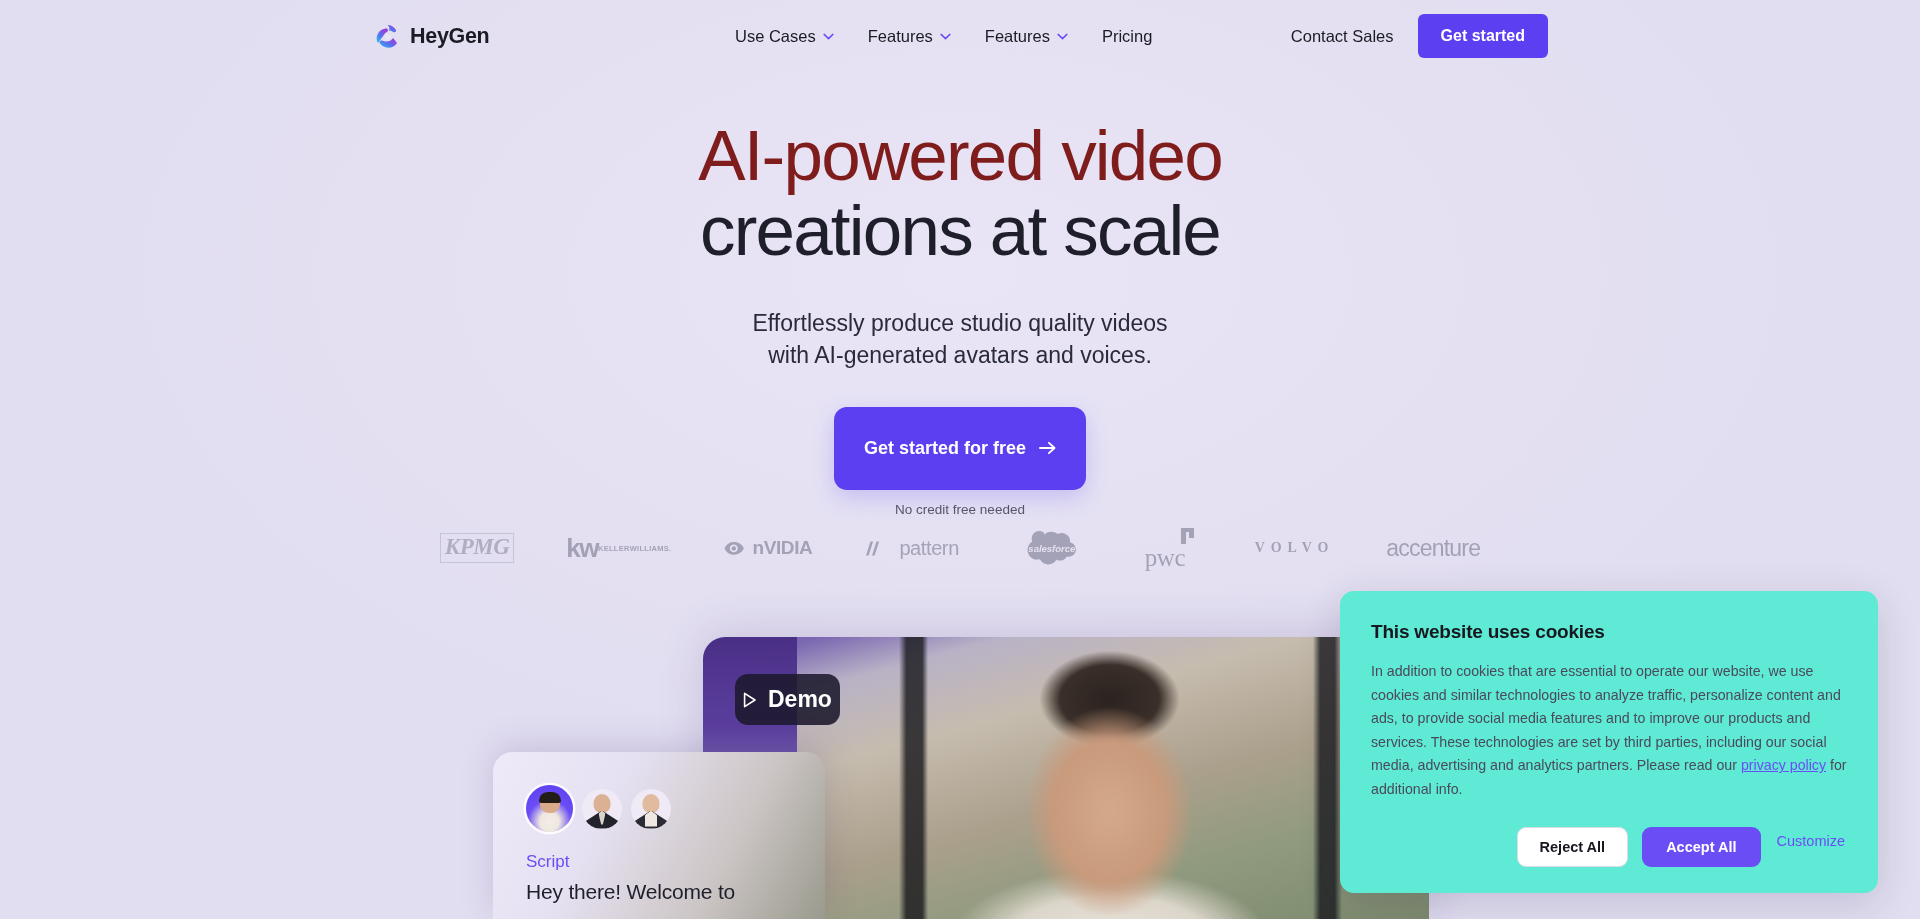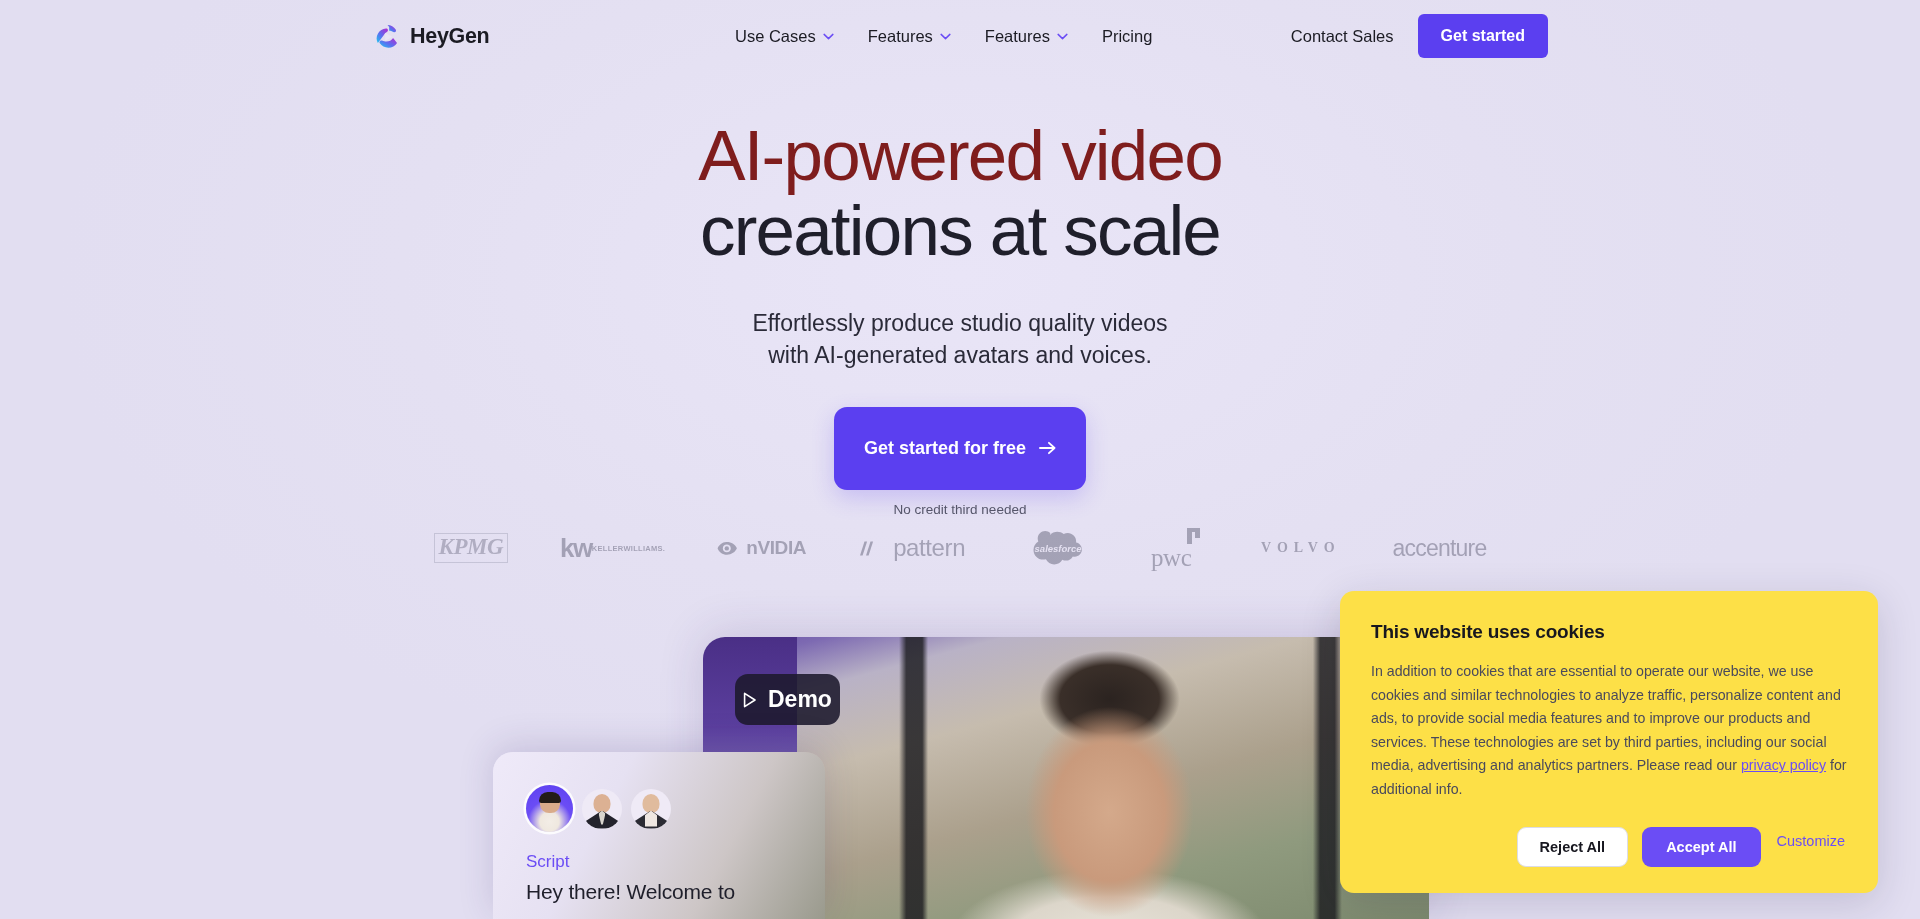--- a/index.html
+++ b/index.html
@@ -172,21 +172,21 @@
     font-style: italic; font-weight: 700; font-size: 23px;
     letter-spacing: -0.5px; border: 1px solid #8d8da4;
     padding: 1px 4px 2px; line-height: 1.05;
     font-family: "Liberation Serif", serif; opacity: .8;
   }
   .lg-kw { text-align: center; line-height: 1; }
   .lg-kw .kw-big { font-size: 26px; font-weight: 700; letter-spacing: -1.5px; display:block; }
   .lg-kw .kw-small { font-size: 7.5px; font-weight: 700; letter-spacing: .3px; display:block; margin-top: 2px; }
   .lg-nvidia { display: flex; align-items: center; gap: 5px; }
   .lg-nvidia .nv-text { font-size: 19px; font-weight: 700; letter-spacing: -0.4px; }
-  .lg-pattern { display: flex; align-items: center; gap: 18px; font-size: 24px; letter-spacing: -0.4px; text-align: right; }
+  .lg-pattern { display: flex; align-items: center; gap: 18px; font-size: 20px; letter-spacing: -0.4px; text-align: right; }
   .lg-sf { position: relative; width: 82px; height: 46px; }
   .lg-sf .sf-word {
     position: absolute; top: 50%; left: 50%; transform: translate(-50%,-50%);
     font-size: 9.5px; font-style: italic; font-weight: 700; color: #e5e2f0; z-index: 2;
     white-space: nowrap;
   }
   .lg-pwc { display: flex; flex-direction: column; align-items: flex-start; }
   .lg-pwc .pwc-word {
     font-family: "Liberation Serif", serif; font-size: 25px; letter-spacing: -0.5px; line-height: 1;
   }
@@ -336,21 +336,21 @@
     white-space: nowrap;
   }
 
   
   .cookie-banner {
     position: absolute;
     left: 1340px;
     top: 591px;
     width: 538px;
     border-radius: 14px;
-    background: #fde047;
+    background: #5eead4;
     padding: 30px 31px 26px;
     z-index: 60;
     box-shadow: 0 10px 40px rgba(30,25,60,0.16);
   }
   .cookie-title {
     font-size: 19px;
     font-weight: 700;
     color: #17171f;
     margin-bottom: 17px;
     letter-spacing: -0.2px;
@@ -469,21 +469,21 @@
     <span>with AI-generated avatars and voices.</span>
   </p>
 
   <div class="cta-wrap">
     <button class="btn-cta">
       <span>Get started for free</span>
       <svg class="arrow" viewBox="0 0 18 14" fill="none">
         <path d="M1 7h15M10.5 1.5 16.5 7l-6 5.5" stroke="#fff" stroke-width="1.9" stroke-linecap="round" stroke-linejoin="round"></path>
       </svg>
     </button>
-    <div class="nocredit">No credit third needed</div>
+    <div class="nocredit">No credit free needed</div>
   </div>
 </section>
 
 <div class="logos">
 
   <div class="logo-item">
     <span class="lg-kpmg">KPMG</span>
   </div>
 
   <div class="logo-item lg-kw">

